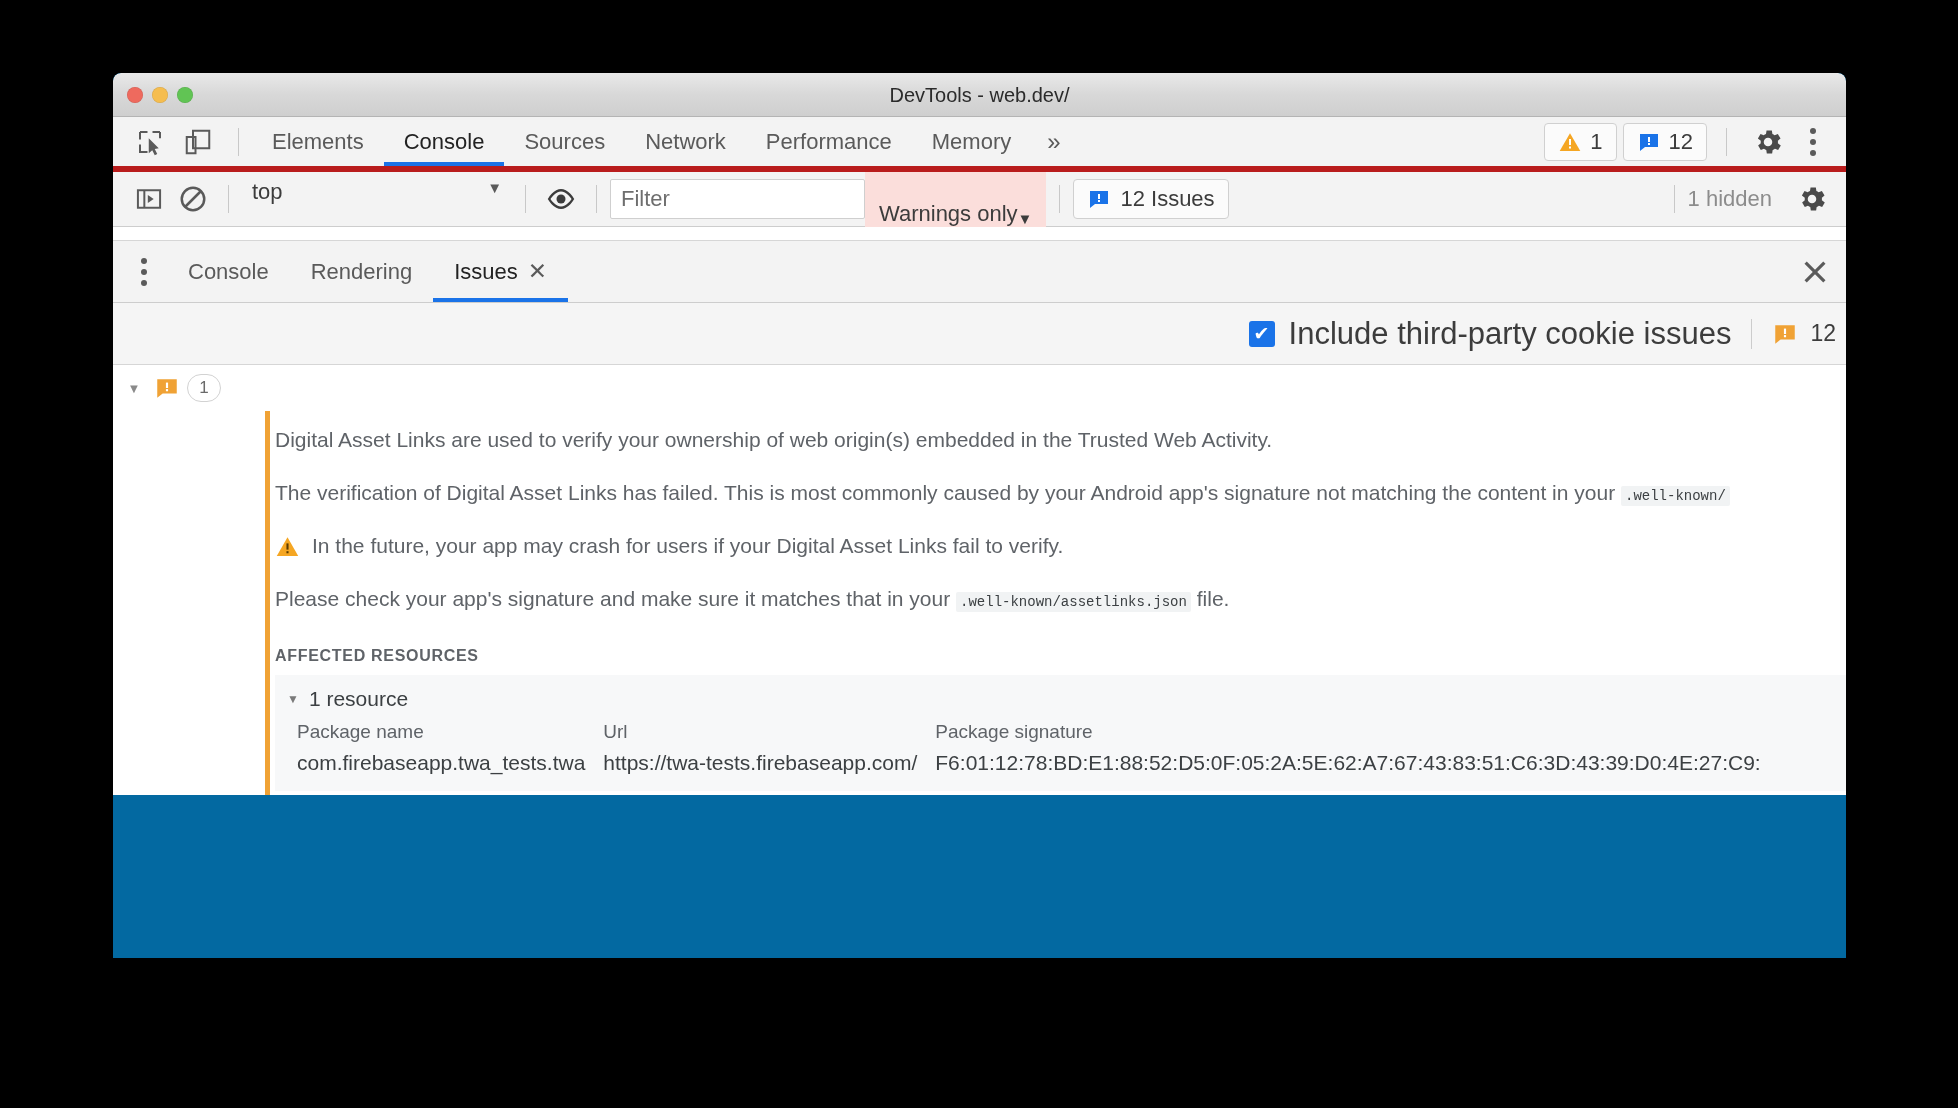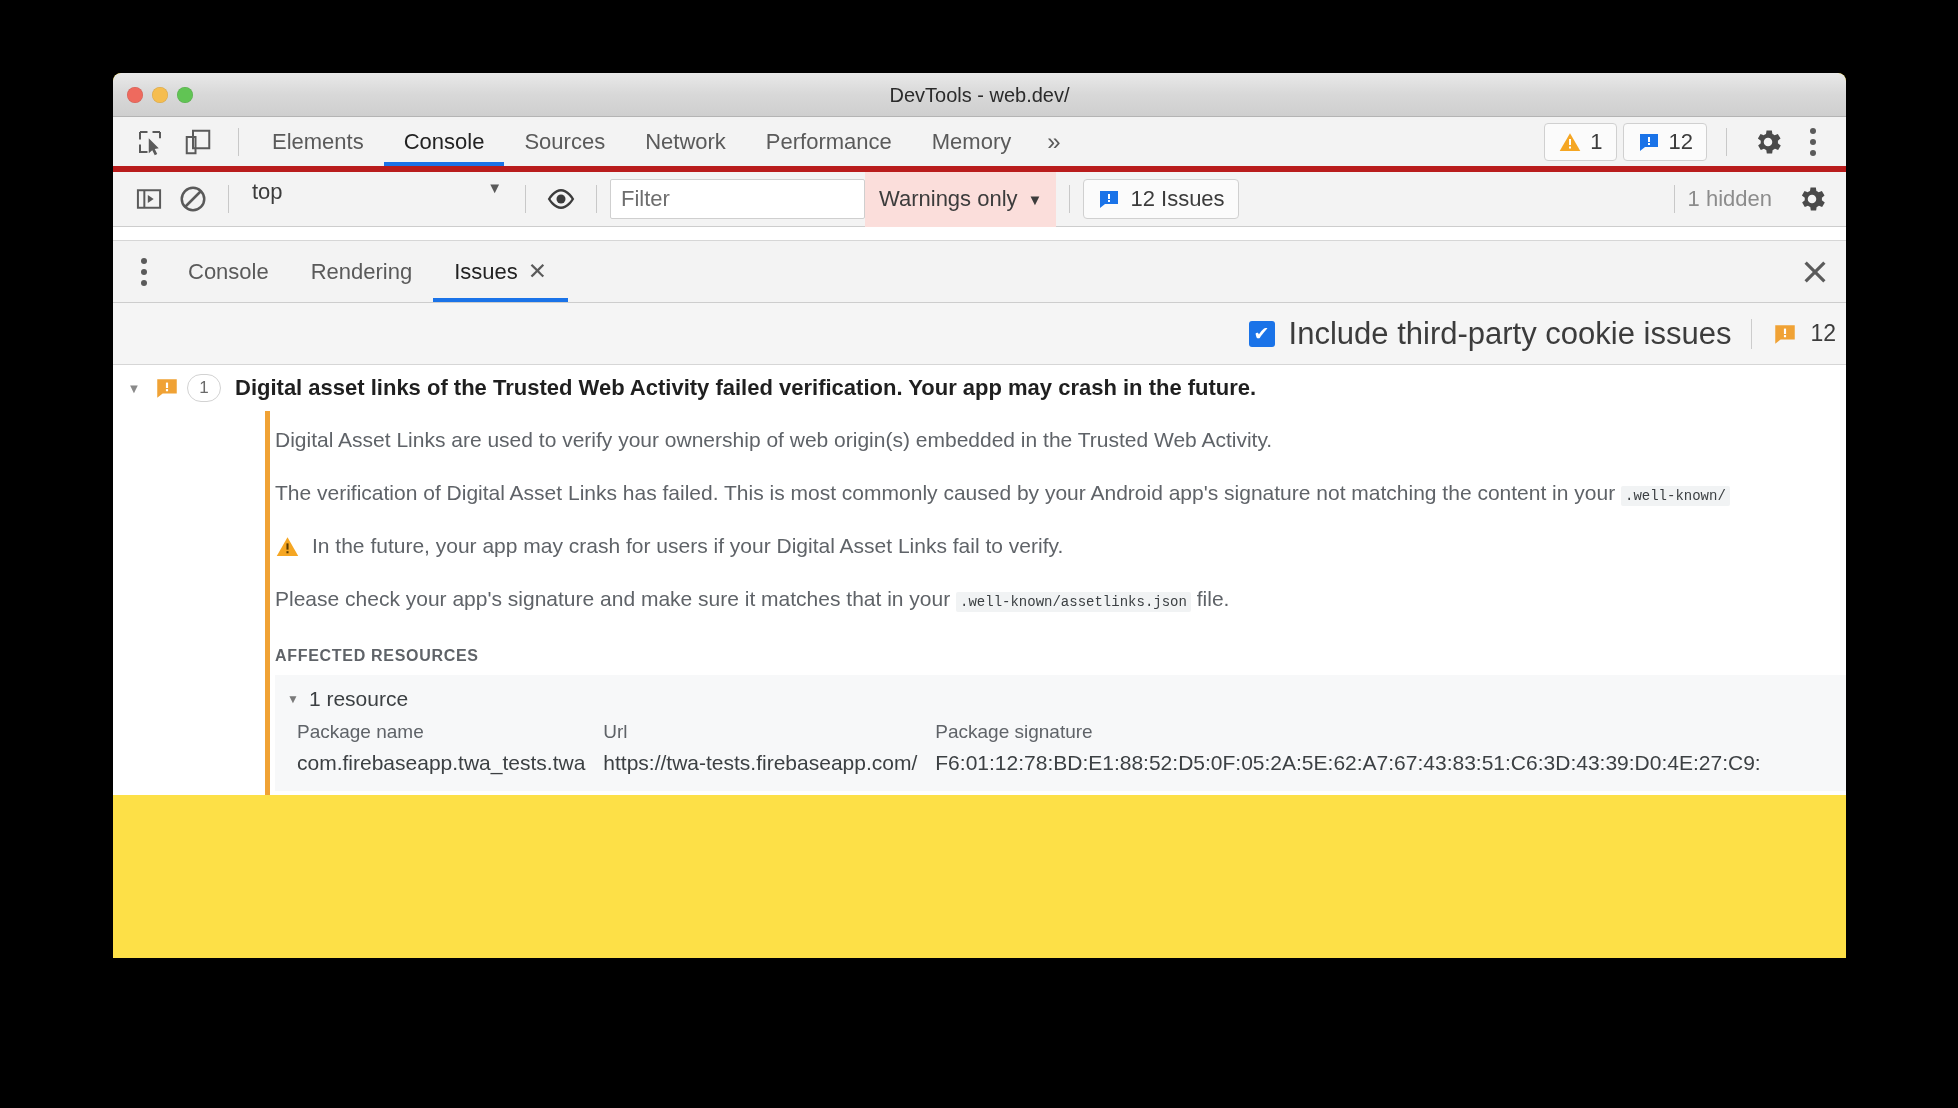--- a/index.html
+++ b/index.html
@@ -14,21 +14,21 @@
     position: relative;
     width: 1958px; height: 1108px;
     background: #000000;
   }
 
   
   .window {
     position: absolute;
     left: 113px; top: 73px;
     width: 1733px; height: 885px;
-    background: #fde047;
+    background: #0369a1;
     border-radius: 8px 8px 0 0;
     overflow: hidden;
     box-shadow: 0 0 0 1px rgba(0,0,0,0.25);
   }
 
   
   .titlebar {
     position: relative;
     height: 44px;
     background: linear-gradient(to bottom, #e9e9e9 0%, #d8d8d8 50%, #cfcfcf 100%);
@@ -111,22 +111,22 @@
   .filter-input {
     width: 255px; height: 40px;
     border: 1px solid #cfcfcf; border-radius: 2px;
     background: #fff;
     font-size: 22px; color: #3c3c3c;
     padding: 0 10px;
     font-family: "Liberation Sans", sans-serif;
   }
   .filter-input::placeholder { color: #6e6e6e; }
   .level-select {
-    display: flex; align-items: center; gap: 10px;
-    height: 55px; padding: 8px 14px;
+    display: flex; align-items: flex-end; 
+    height: 55px; padding: 0 14px;
     background: #fbdedb;
     font-size: 22px; color: #3c3c3c; cursor: pointer;
   }
   .level-select .caret { font-size: 15px; }
   .issues-pill {
     display: flex; align-items: center; gap: 9px;
     height: 40px; padding: 0 13px;
     border: 1px solid #d0d0d0; border-radius: 4px;
     background: #fbfbfb; cursor: pointer;
     font-size: 22px; color: #3c3c3c;
@@ -456,21 +456,20 @@
         <div class="issue-icon-slot">
           <span>
             <svg width="26" height="26" viewBox="0 0 24 24">
               <path d="M3 4h18v13H8l-5 4z" fill="#f0a235"></path>
               <rect x="11" y="7" width="2" height="5" fill="#fff"></rect>
               <rect x="11" y="13" width="2" height="2" fill="#fff"></rect>
             </svg>
           </span>
         </div>
         <div class="issue-count-chip">1</div>
-        <div class="issue-title">Digital asset links of the Trusted Web Activity failed verification. Your app may crash in the future.</div>
       </div>
 
       <div class="issue-body">
         <div class="orange-rail"></div>
 
         <div class="para first">Digital Asset Links are used to verify your ownership of web origin(s) embedded in the Trusted Web Activity.</div>
 
         <div class="para">
           <span>The verification of Digital Asset Links has failed. This is most commonly caused by your Android app's signature not matching the content in your </span><code class="mono">.well-known/</code>
         </div>

